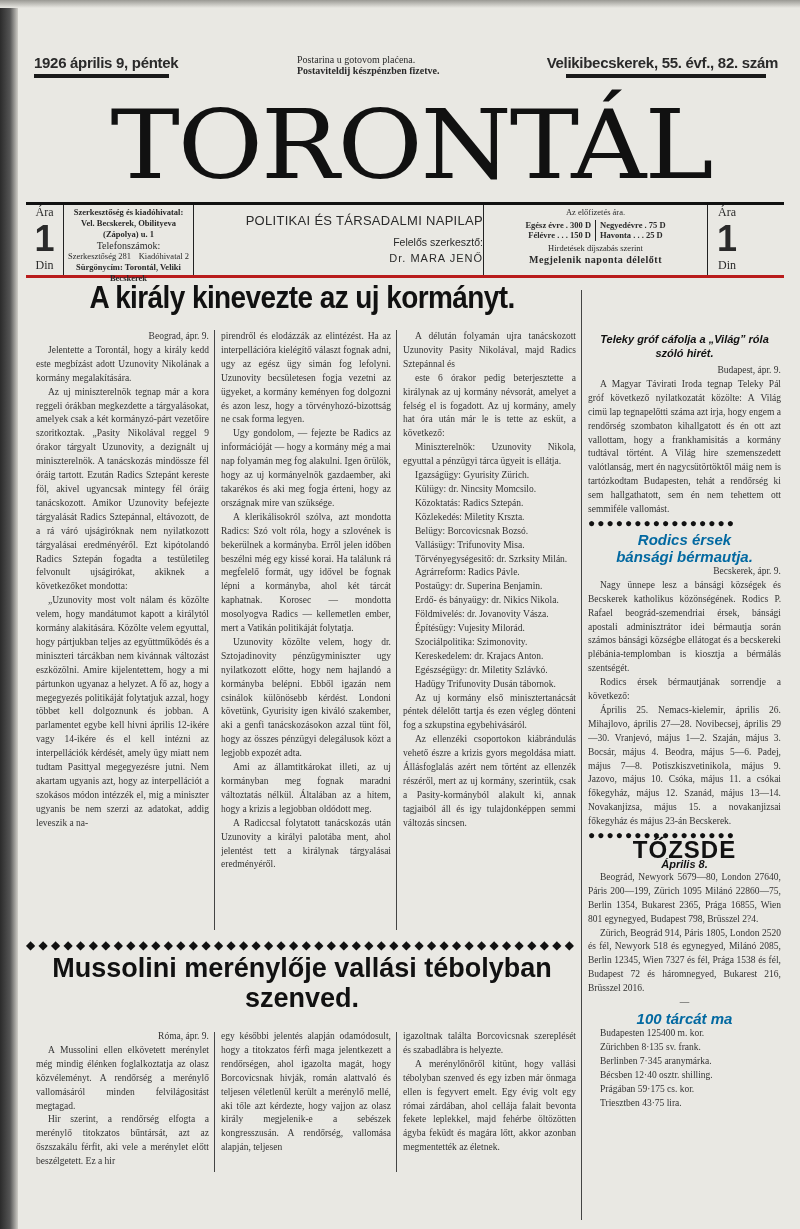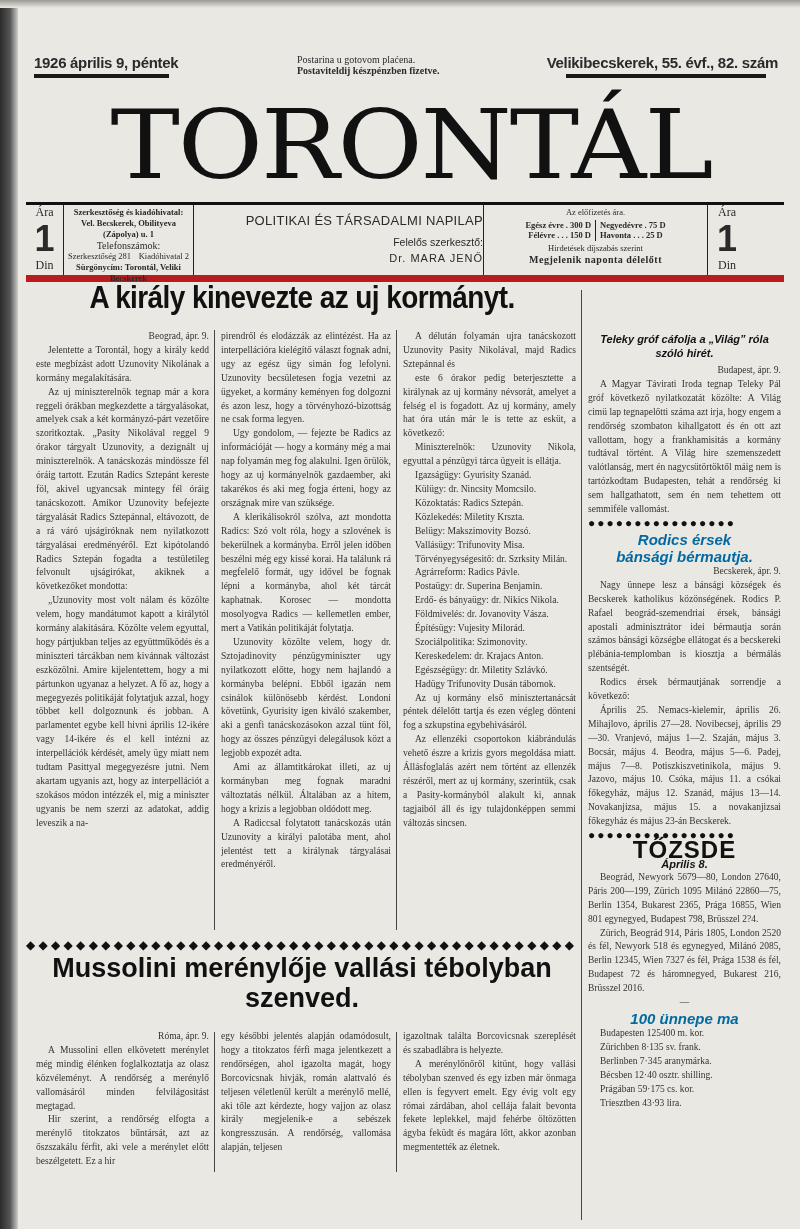--- a/index.html
+++ b/index.html
@@ -8,21 +8,21 @@
   .topshade{position:absolute;left:0;top:0;width:800px;height:8px;background:linear-gradient(#9a9994,#e9e8e3);}
   .page{position:absolute;left:26px;top:0;width:760px;height:864px;}
   .dateline{position:absolute;top:52px;left:4px;right:0;height:30px;}
   .dl-left{position:absolute;left:4px;top:2px;font-family:"Liberation Sans",sans-serif;font-weight:bold;font-size:15px;letter-spacing:-0.3px;}
   .dl-right{position:absolute;right:8px;top:2px;font-family:"Liberation Sans",sans-serif;font-weight:bold;font-size:15px;letter-spacing:-0.3px;}
   .dl-center{position:absolute;left:267px;top:2px;font-size:10px;line-height:11px;text-align:left;font-weight:bold;}
   .dl-center .l1{font-weight:normal;}
   .rule-l{position:absolute;left:4px;top:22px;width:135px;height:4px;background:#1a1a1a;}
   .rule-r{position:absolute;right:20px;top:22px;width:200px;height:4px;background:#1a1a1a;}
   .masthead{position:absolute;top:95px;left:24px;width:722px;height:105px;text-align:center;font-family:"DejaVu Serif",serif;font-size:104px;line-height:100px;color:#111;letter-spacing:-2px;transform:scaleY(0.92);}
-  .infobar{position:absolute;top:202px;left:0;width:758px;height:70px;border-top:3px solid #111;border-bottom:7px solid #b91c1c;display:flex;}
+  .infobar{position:absolute;top:202px;left:0;width:758px;height:70px;border-top:3px solid #111;border-bottom:3px solid #b91c1c;display:flex;}
   .infobar>div{border-right:1px solid #222;box-sizing:border-box;}
   .infobar>div:last-child{border-right:none;}
   .price{width:38px;text-align:center;font-size:12px;}
   .price .n{font-size:36px;line-height:38px;font-weight:bold;font-family:"Liberation Sans",sans-serif;}
   .ed{width:130px;font-size:8.5px;line-height:11px;padding:2px 4px;text-align:center;}
   .ed .b{font-weight:bold;}
   .mid{width:290px;text-align:right;font-family:"Liberation Sans",sans-serif;}
   .mid .t{font-size:13px;margin-top:8px;letter-spacing:0.3px;}
   .mid .s{font-size:10.5px;margin-top:8px;}
   .mid .e{font-size:11px;margin-top:4px;letter-spacing:1px;}
@@ -123,25 +123,25 @@
     <p>Uzunovity közölte velem, hogy dr. Sztojadinovity pénzügyminiszter ugy nyilatkozott előtte, hogy nem hajlandó a kormányba belépni. Ebből igazán nem csinálok különösebb kérdést. Londoni követünk, Gyurisity igen kiváló szakember, aki a genfi tanácskozásokon azzal tünt föl, hogy az összes pénzügyi delegálusok közt a legjobb expozét adta.</p>
     <p>Ami az államtitkárokat illeti, az uj kormányban meg fognak maradni változtatás nélkül. Általában az a hitem, hogy a krizis a legjobban oldódott meg.</p>
     <p>A Radiccsal folytatott tanácskozás után Uzunovity a királyi palotába ment, ahol jelentést tett a királynak tárgyalásai eredményéről.</p>
   </div>
   <div class="vline" style="left:370px;top:330px;height:600px;"></div>
 
   <div class="col" style="left:377px;top:330px;width:173px;height:605px;overflow:hidden;">
     <p>A délután folyamán ujra tanácskozott Uzunovity Pasity Nikolával, majd Radics Sztepánnal és</p>
     <p>este 6 órakor pedig beterjesztette a királynak az uj kormány névsorát, amelyet a felség el is fogadott. Az uj kormány, amely hat óra után már le is tette az esküt, a következő:</p>
     <p>Miniszterelnök: Uzunovity Nikola, egyuttal a pénzügyi tárca ügyeit is ellátja.</p>
-    <p>Igazságügy: Gyurisity Szanád.</p>
+    <p>Igazságügy: Gyurisity Zürich.</p>
     <p>Külügy: dr. Nincsity Momcsilo.</p>
     <p>Közoktatás: Radics Sztepán.</p>
     <p>Közlekedés: Miletity Krszta.</p>
-    <p>Belügy: Makszimovity Bozsó.</p>
+    <p>Belügy: Borcovicsnak Bozsó.</p>
     <p>Vallásügy: Trifunovity Misa.</p>
     <p>Törvényegységesitő: dr. Szrksity Milán.</p>
     <p>Agrárreform: Radics Pávle.</p>
     <p>Postaügy: dr. Superina Benjamin.</p>
     <p>Erdő- és bányaügy: dr. Nikics Nikola.</p>
     <p>Földmivelés: dr. Jovanovity Vásza.</p>
     <p>Építésügy: Vujesity Milorád.</p>
     <p>Szociálpolitika: Szimonovity.</p>
     <p>Kereskedelem: dr. Krajacs Anton.</p>
     <p>Egészségügy: dr. Miletity Szlávkó.</p>
@@ -162,28 +162,28 @@
     <p class="dl">Becskerek, ápr. 9.</p>
     <p>Nagy ünnepe lesz a bánsági községek és Becskerek katholikus közönségének. Rodics P. Rafael beográd-szemendriai érsek, bánsági apostali adminisztrátor idei bérmautja során számos bánsági községbe ellátogat és a becskereki plébánia-templomban is kiosztja a bérmálás szentségét.</p>
     <p>Rodics érsek bérmautjának sorrendje a következő:</p>
     <p>Április 25. Nemacs-kielemir, április 26. Mihajlovo, április 27—28. Novibecsej, április 29—30. Vranjevó, május 1—2. Szaján, május 3. Bocsár, május 4. Beodra, május 5—6. Padej, május 7—8. Potiszkiszvetinikola, május 9. Jazovo, május 10. Csóka, május 11. a csókai főkegyház, május 12. Szanád, május 13—14. Novakanjizsa, május 15. a novakanjizsai főkegyház és május 23-án Becskerek.</p>
     <div class="dots">●●●●●●●●●●●●●●●●</div>
     <div class="tozsde">TŐZSDE</div>
     <div class="side-h">Április 8.</div>
     <p>Beográd, Newyork 5679—80, London 27640, Páris 200—199, Zürich 1095 Milánó 22860—75, Berlin 1354, Bukarest 2365, Prága 16855, Wien 801 egynegyed, Budapest 798, Brüsszel 2?4.</p>
     <p>Zürich, Beográd 914, Páris 1805, London 2520 és fél, Newyork 518 és egynegyed, Milánó 2085, Berlin 12345, Wien 7327 és fél, Prága 1538 és fél, Budapest 72 és háromnegyed, Bukarest 216, Brüsszel 2016.</p>
     <div style="text-align:center">—</div>
-    <div class="side-h2">100 ünnepe ma</div>
+    <div class="side-h2">100 tárcát ma</div>
     <div style="padding-left:12px">
       <div>Budapesten 125400 m. kor.</div>
       <div>Zürichben 8·135 sv. frank.</div>
       <div>Berlinben 7·345 aranymárka.</div>
       <div>Bécsben 12·40 osztr. shilling.</div>
       <div>Prágában 59·175 cs. kor.</div>
-      <div>Triesztben 43·93 lira.</div>
+      <div>Triesztben 43·75 lira.</div>
     </div>
   </div>
 
   <div class="bigdots">◆◆◆◆◆◆◆◆◆◆◆◆◆◆◆◆◆◆◆◆◆◆◆◆◆◆◆◆◆◆◆◆◆◆◆◆◆◆◆◆◆◆◆◆</div>
   <div class="h2">Mussolini merénylője vallási tébolyban szenved.</div>
 
   <div class="col" style="left:10px;top:1030px;width:173px;height:150px;overflow:hidden;">
     <p class="dl">Róma, ápr. 9.</p>
     <p>A Mussolini ellen elkövetett merénylet még mindig élénken foglalkoztatja az olasz közvéleményt. A rendőrség a merénylő vallomásáról minden felvilágositást megtagad.</p>
     <p>Hir szerint, a rendőrség elfogta a merénylő titokzatos bűntársát, azt az őszszakálu férfit, aki vele a merénylet előtt beszélgetett. Ez a hir</p>

